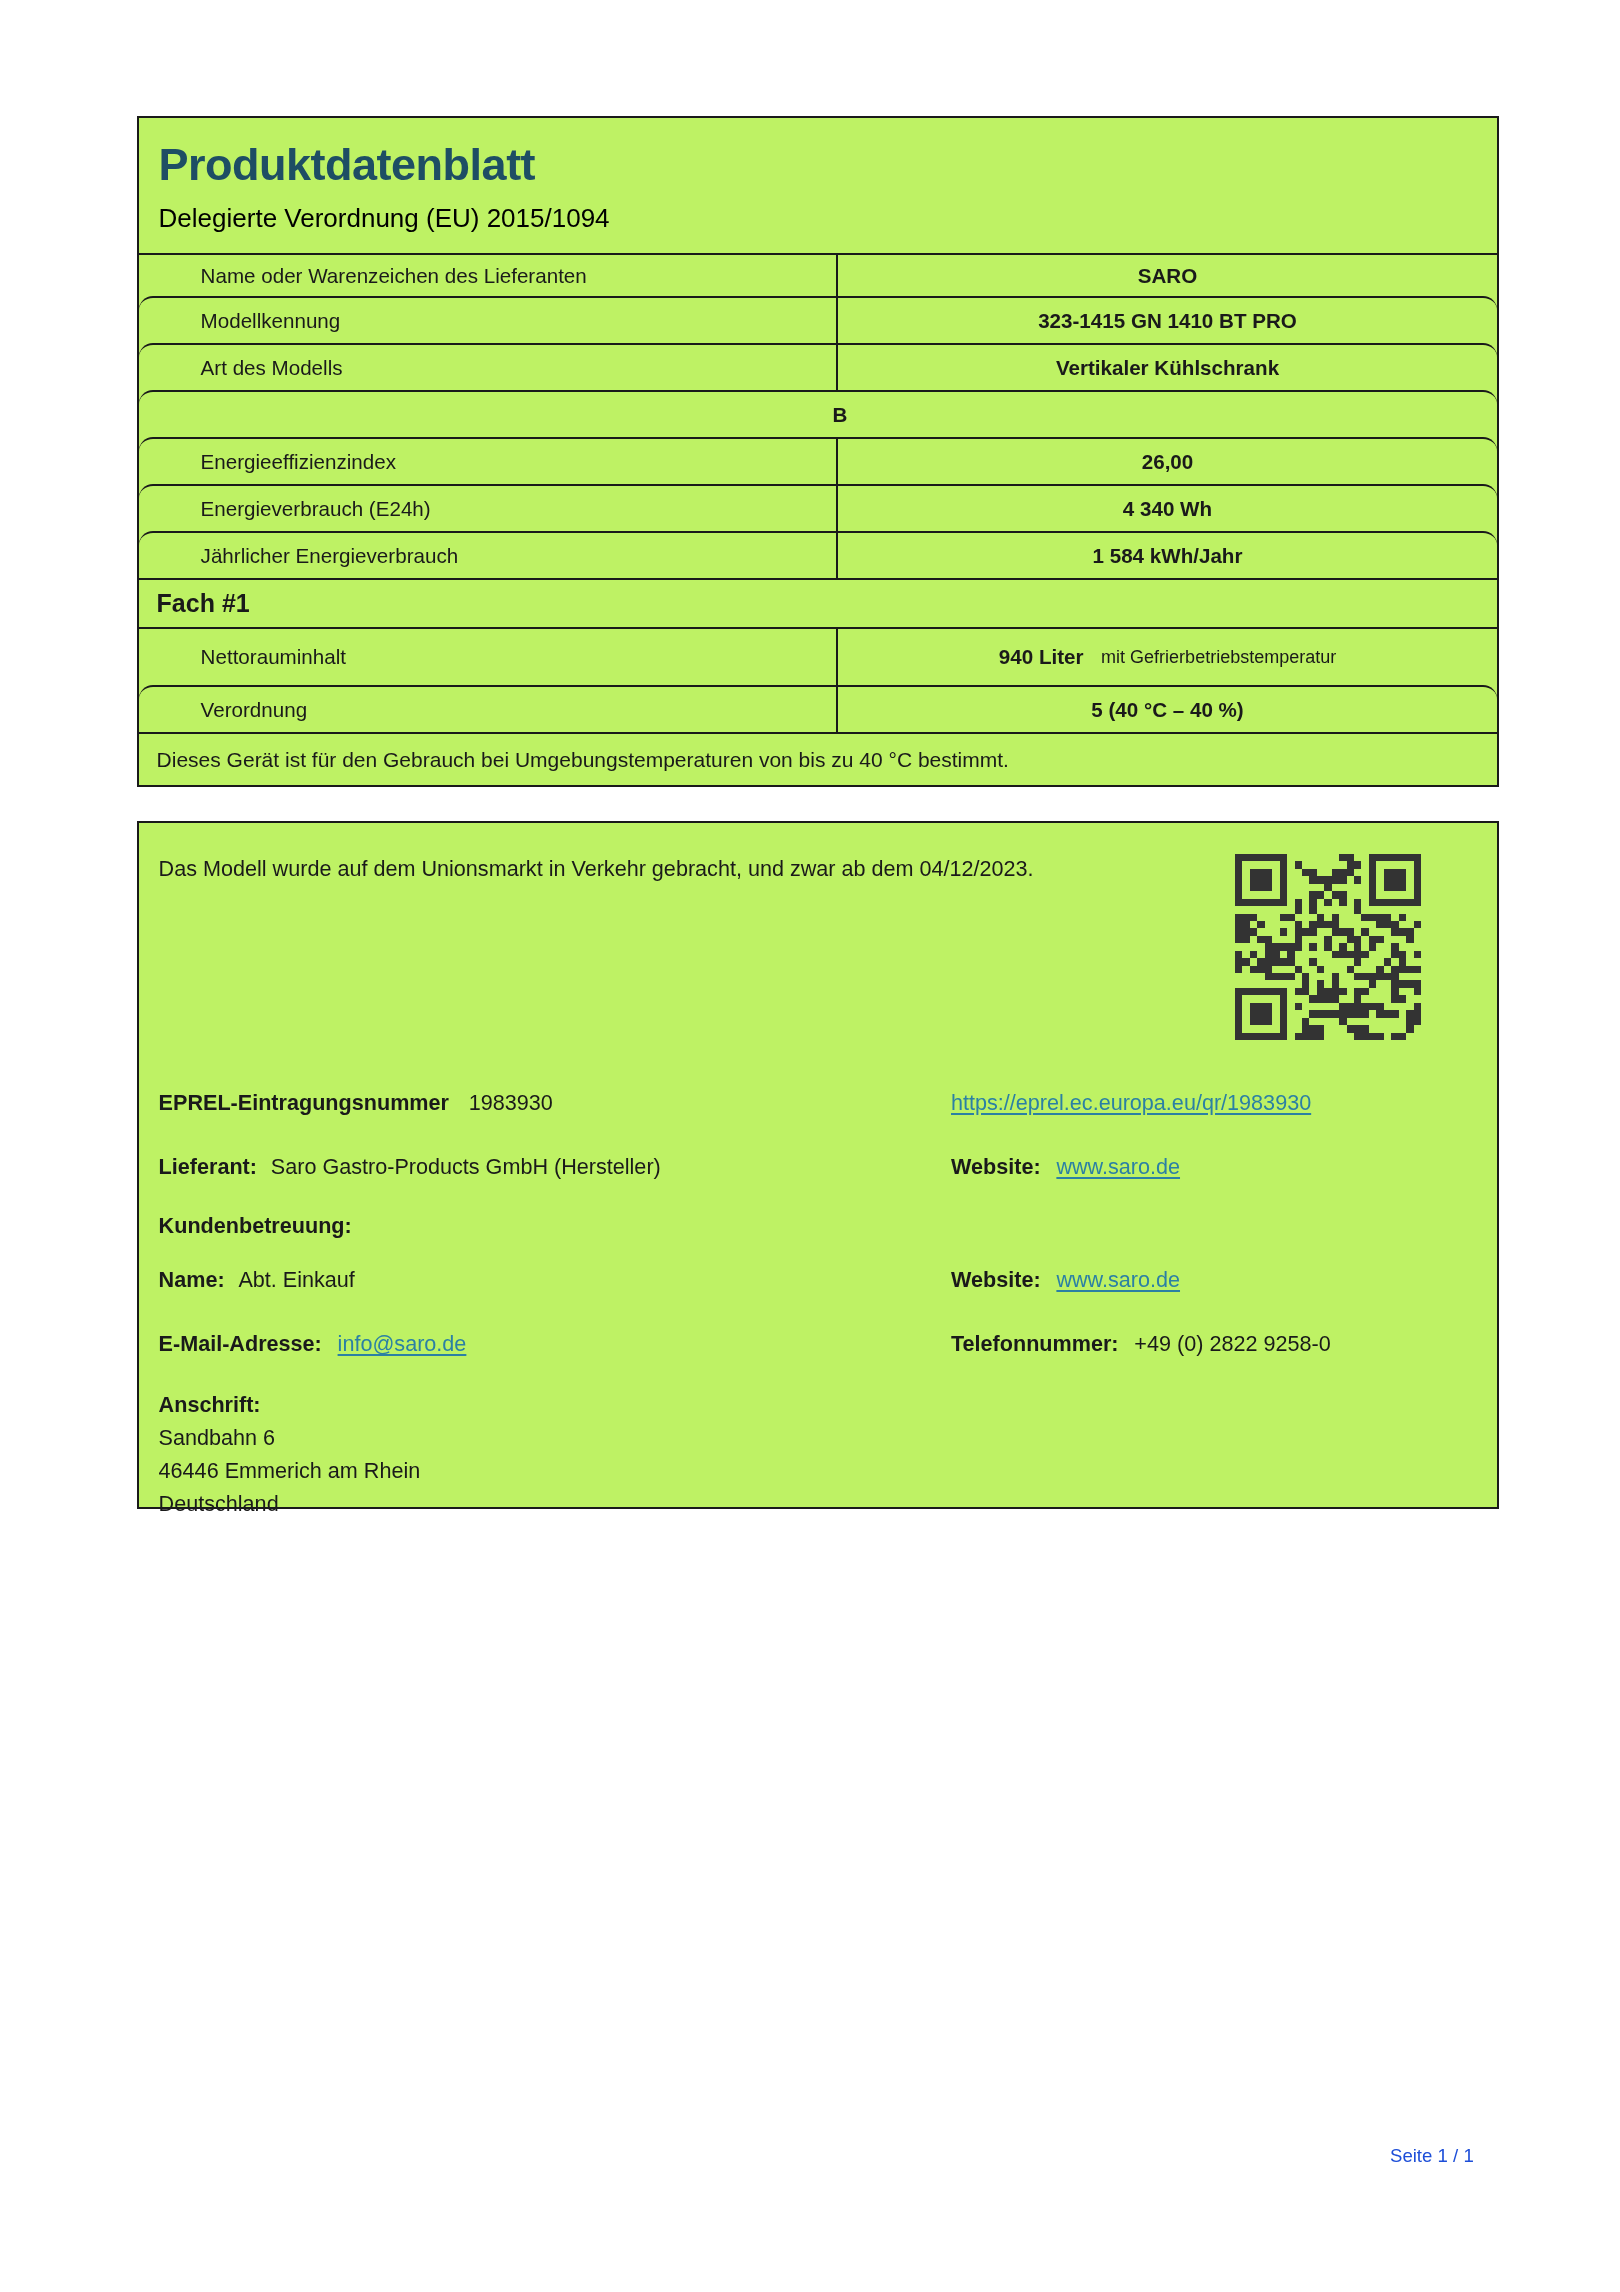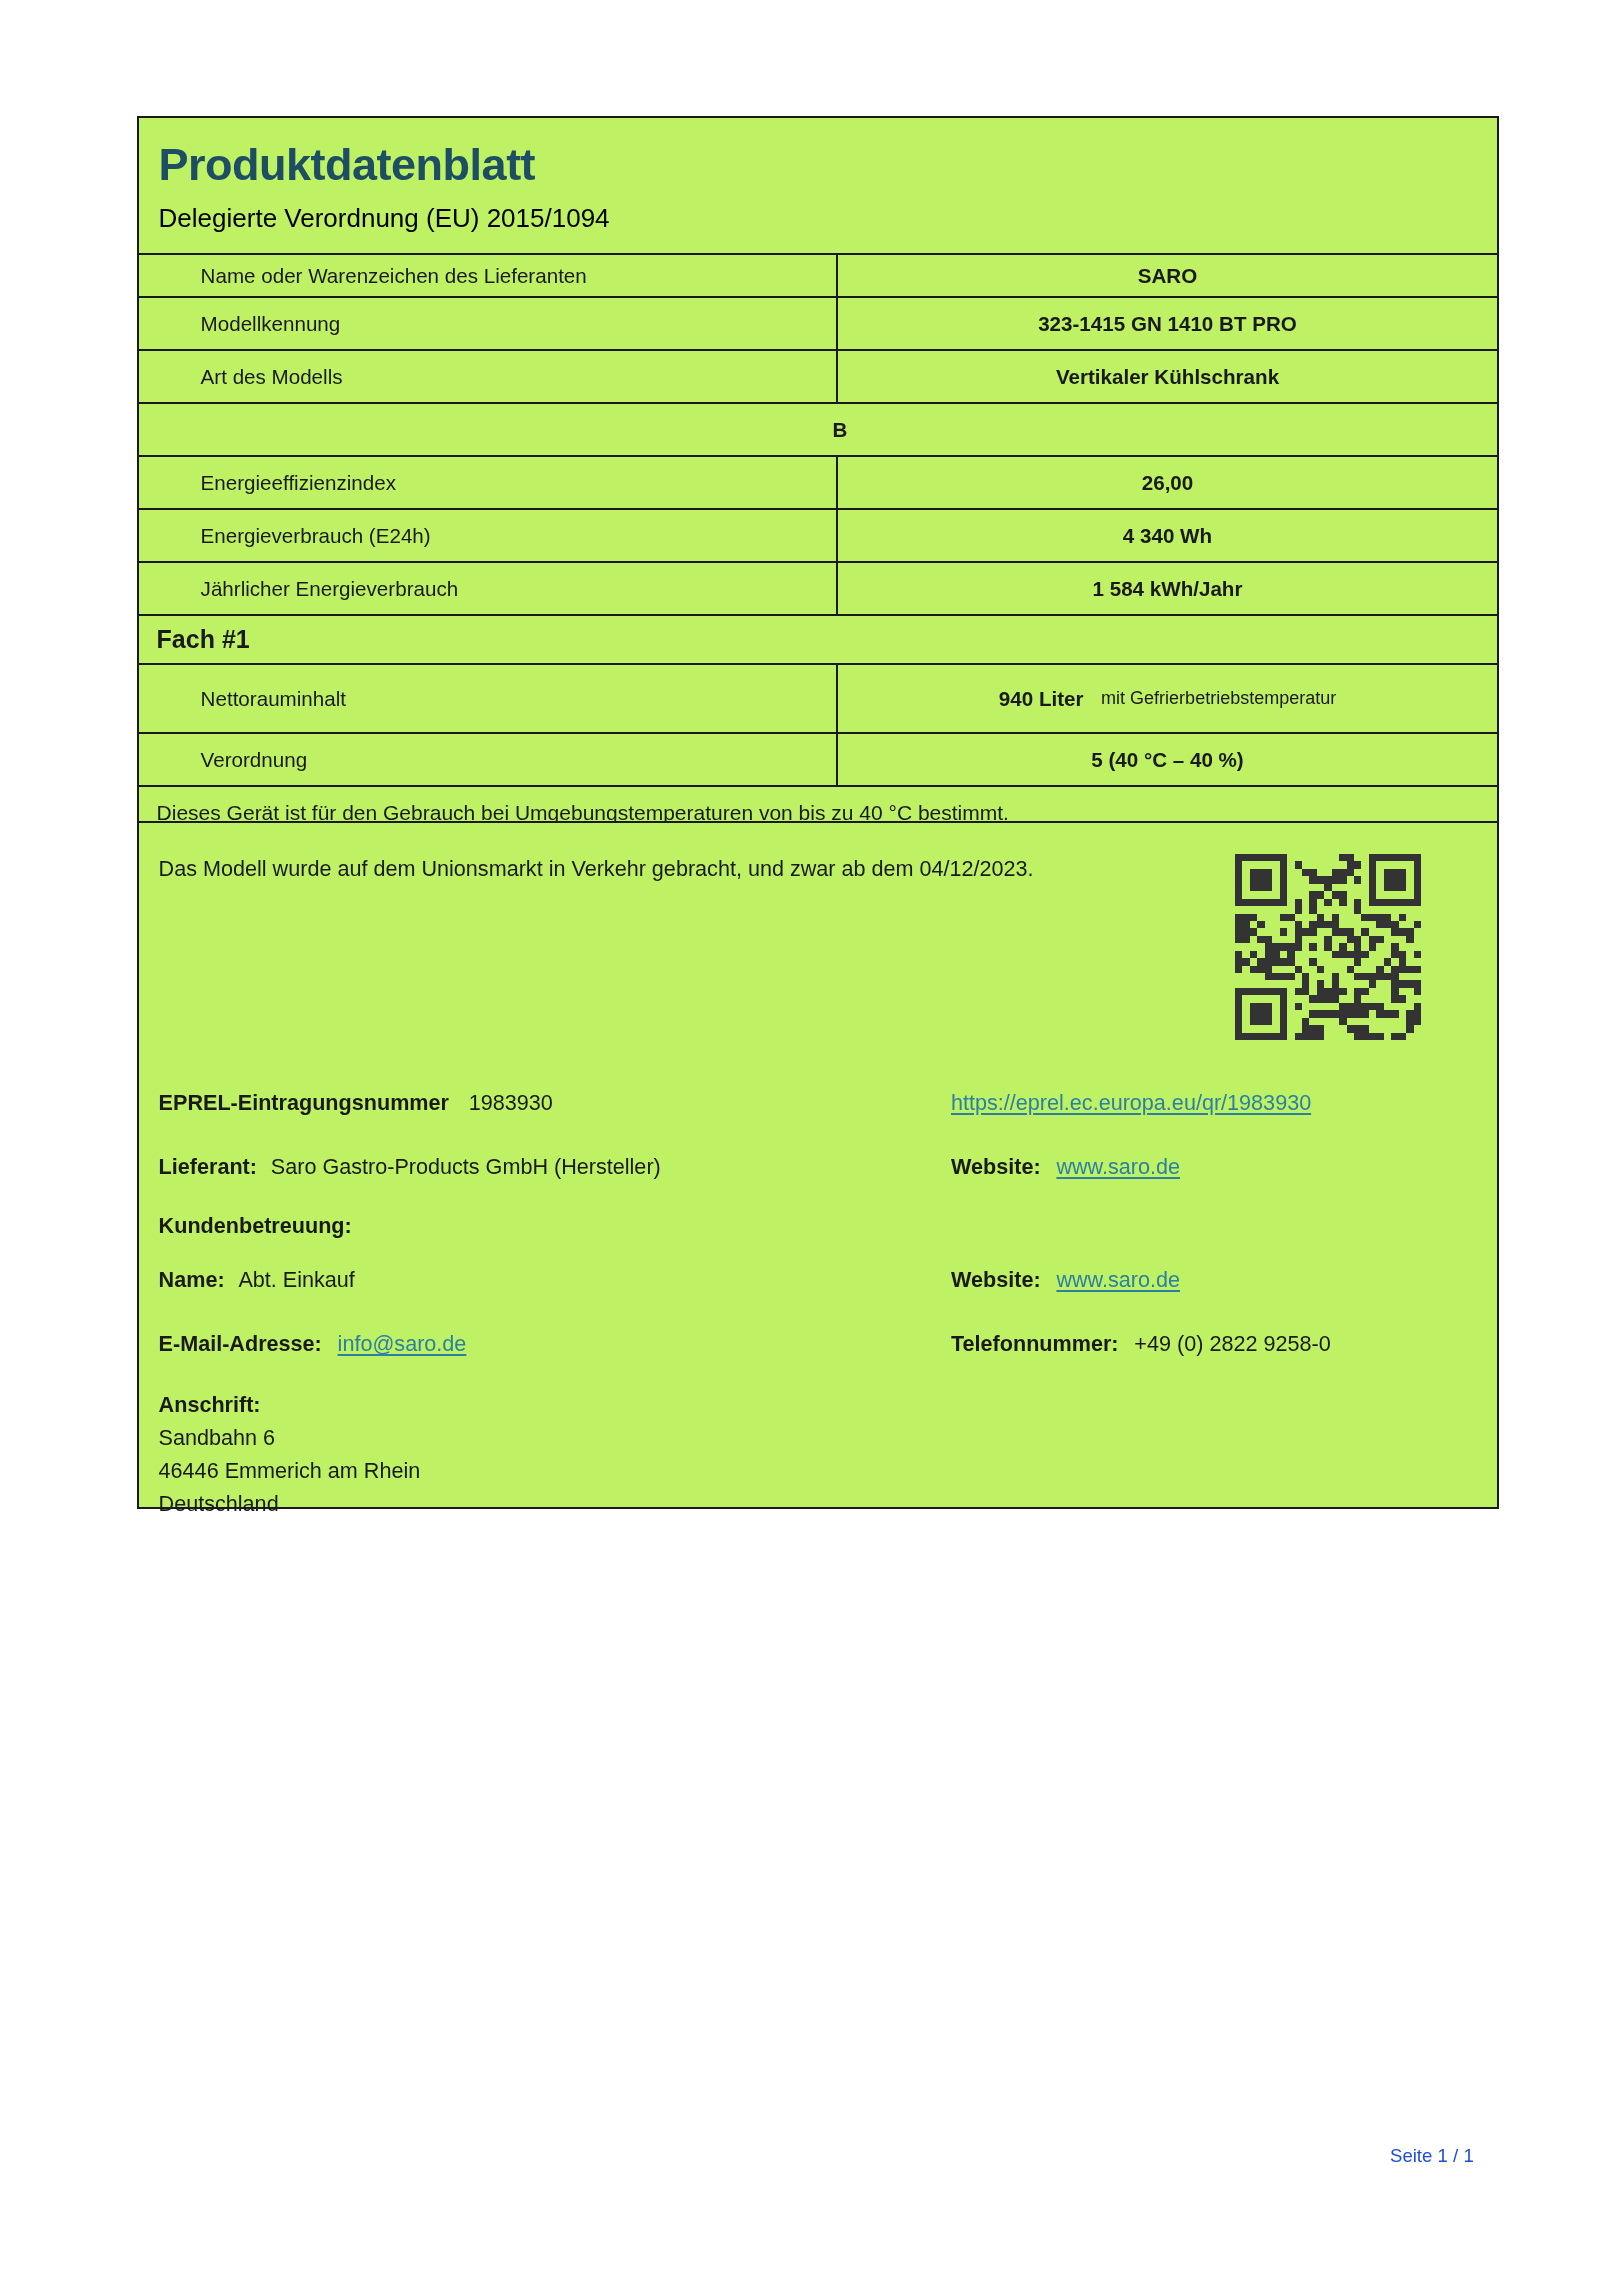--- a/index.html
+++ b/index.html
@@ -20,21 +20,21 @@
   
   .trow{display:flex;border-top:2px solid #1a1a1a;box-sizing:border-box;align-items:stretch;padding-left:44px;}
   .trow .cell-label{
     width:655px;flex:0 0 655px;border-right:2px solid #1a1a1a;box-sizing:border-box;
     display:flex;align-items:center;padding:0 17.6px;font-size:20.6px;
   }
   .trow .cell-value{
     flex:1;display:flex;align-items:center;justify-content:center;
     font-size:20.6px;font-weight:bold;text-align:center;padding:0 9.8px;gap:17.6px;
   }
-  .h44{height:43px;} .h48{height:53px;} .h62{height:69px;}
+  .h44{height:43px;} .h48{height:47px;border-radius:14px;} .h62{height:58px;}
   .section-row{border-top:2px solid #1a1a1a;height:47px;display:flex;align-items:center;
     padding:0 17.6px;font-size:25px;font-weight:bold;}
   .note-row{border-top:2px solid #1a1a1a;height:51px;display:flex;align-items:center;
     padding:0 17.6px;font-size:21px;}
   .value-suffix{font-size:18px;font-weight:normal;}
 
   
   #box2 .abs{position:absolute;font-size:21.6px;line-height:1.25;}
   .lbl{font-weight:bold;}
   a.doclink{color:#2b80a4;text-decoration:underline;text-underline-offset:2.9px;cursor:pointer;}

